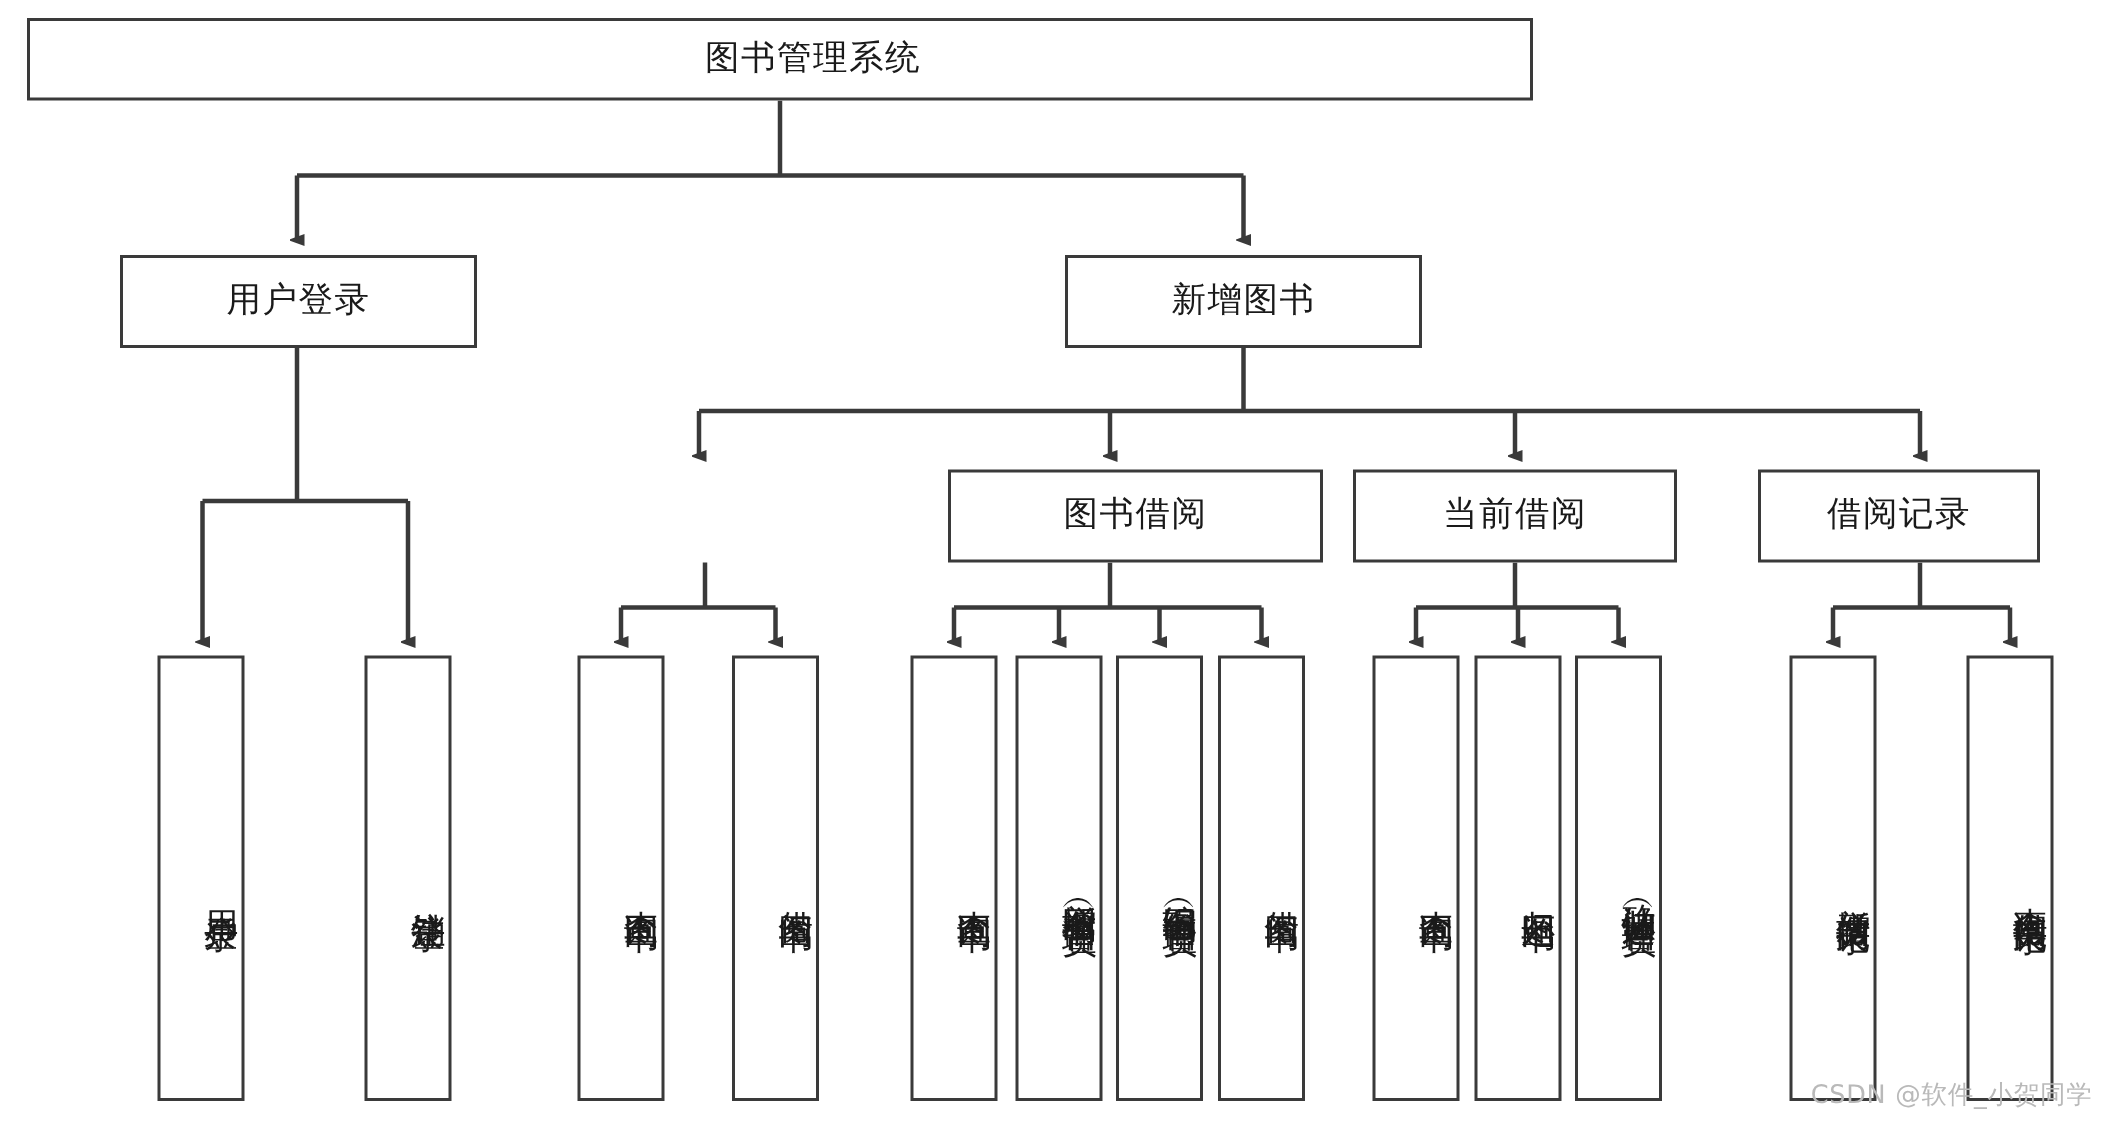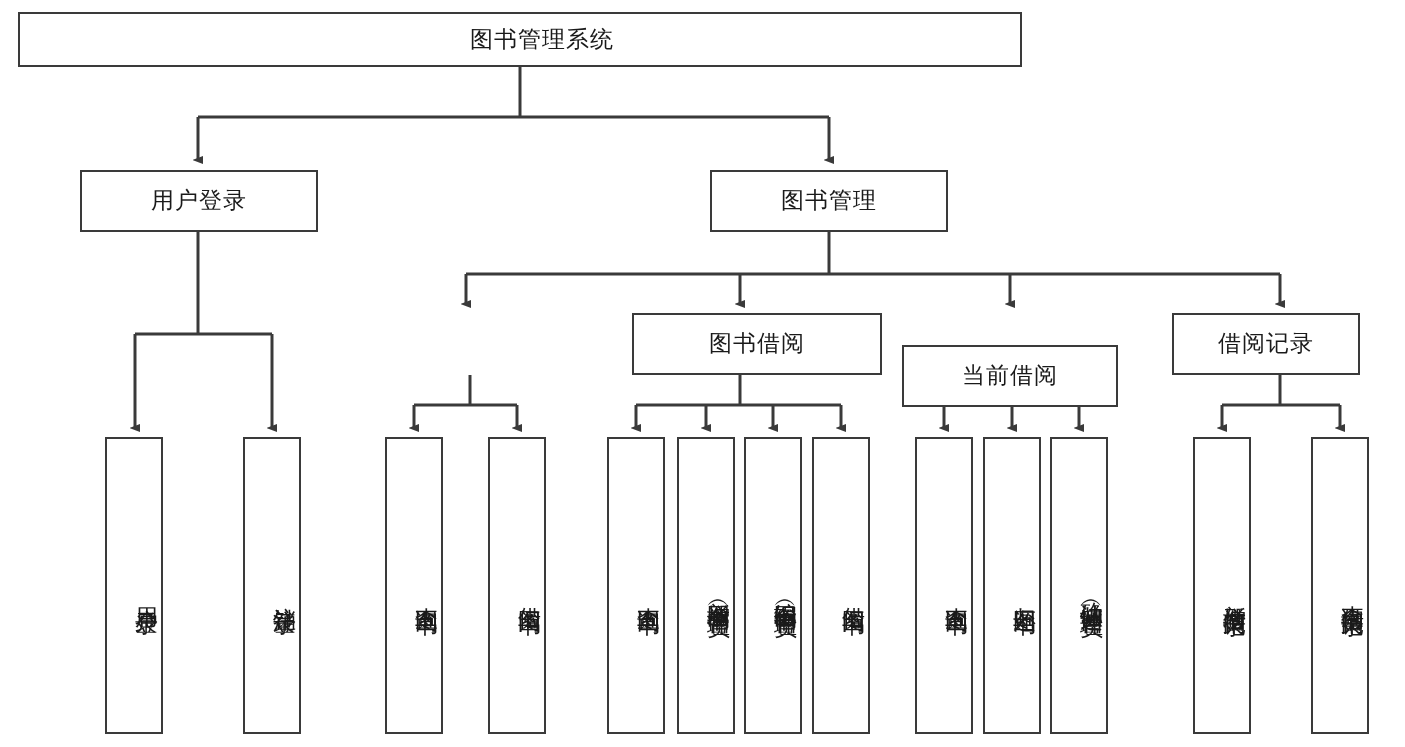--- a/index.html
+++ b/index.html
@@ -122,27 +122,27 @@
   </svg>
 
   <div class="node horizontal" style="left:18px; top:12px; width:1004px; height:55px;padding-left:44px;">
     <span>图书管理系统</span>
   </div>
 
   <div class="node horizontal" style="left:80px; top:170px; width:238px; height:62px;">
     <span>用户登录</span>
   </div>
   <div class="node horizontal" style="left:710px; top:170px; width:238px; height:62px;">
-    <span>图书管理</span>
+    <span>新增图书</span>
   </div>
 
   <div class="node horizontal" style="left:632px; top:313px; width:250px; height:62px;">
     <span>图书借阅</span>
   </div>
-  <div class="node horizontal" style="left:902px; top:313px; width:216px; height:62px;margin-top:32px;">
+  <div class="node horizontal" style="left:902px; top:313px; width:216px; height:62px;">
     <span>当前借阅</span>
   </div>
   <div class="node horizontal" style="left:1172px; top:313px; width:188px; height:62px;">
     <span>借阅记录</span>
   </div>
 
   <div class="node vertical" style="left:105px; top:437px; width:58px; height:297px;">
     <span class="vlabel">用户登录</span>
   </div>
   <div class="node vertical" style="left:243px; top:437px; width:58px; height:297px;">
@@ -179,14 +179,15 @@
     <span class="vlabel">确认归还（管理员）</span>
   </div>
 
   <div class="node vertical" style="left:1193px; top:437px; width:58px; height:297px;">
     <span class="vlabel">新增借阅记录</span>
   </div>
   <div class="node vertical" style="left:1311px; top:437px; width:58px; height:297px;">
     <span class="vlabel">查询借阅记录</span>
   </div>
 
+  <div class="watermark">CSDN @软件_小贺同学</div>
 
 </div>
 
 </body></html>

